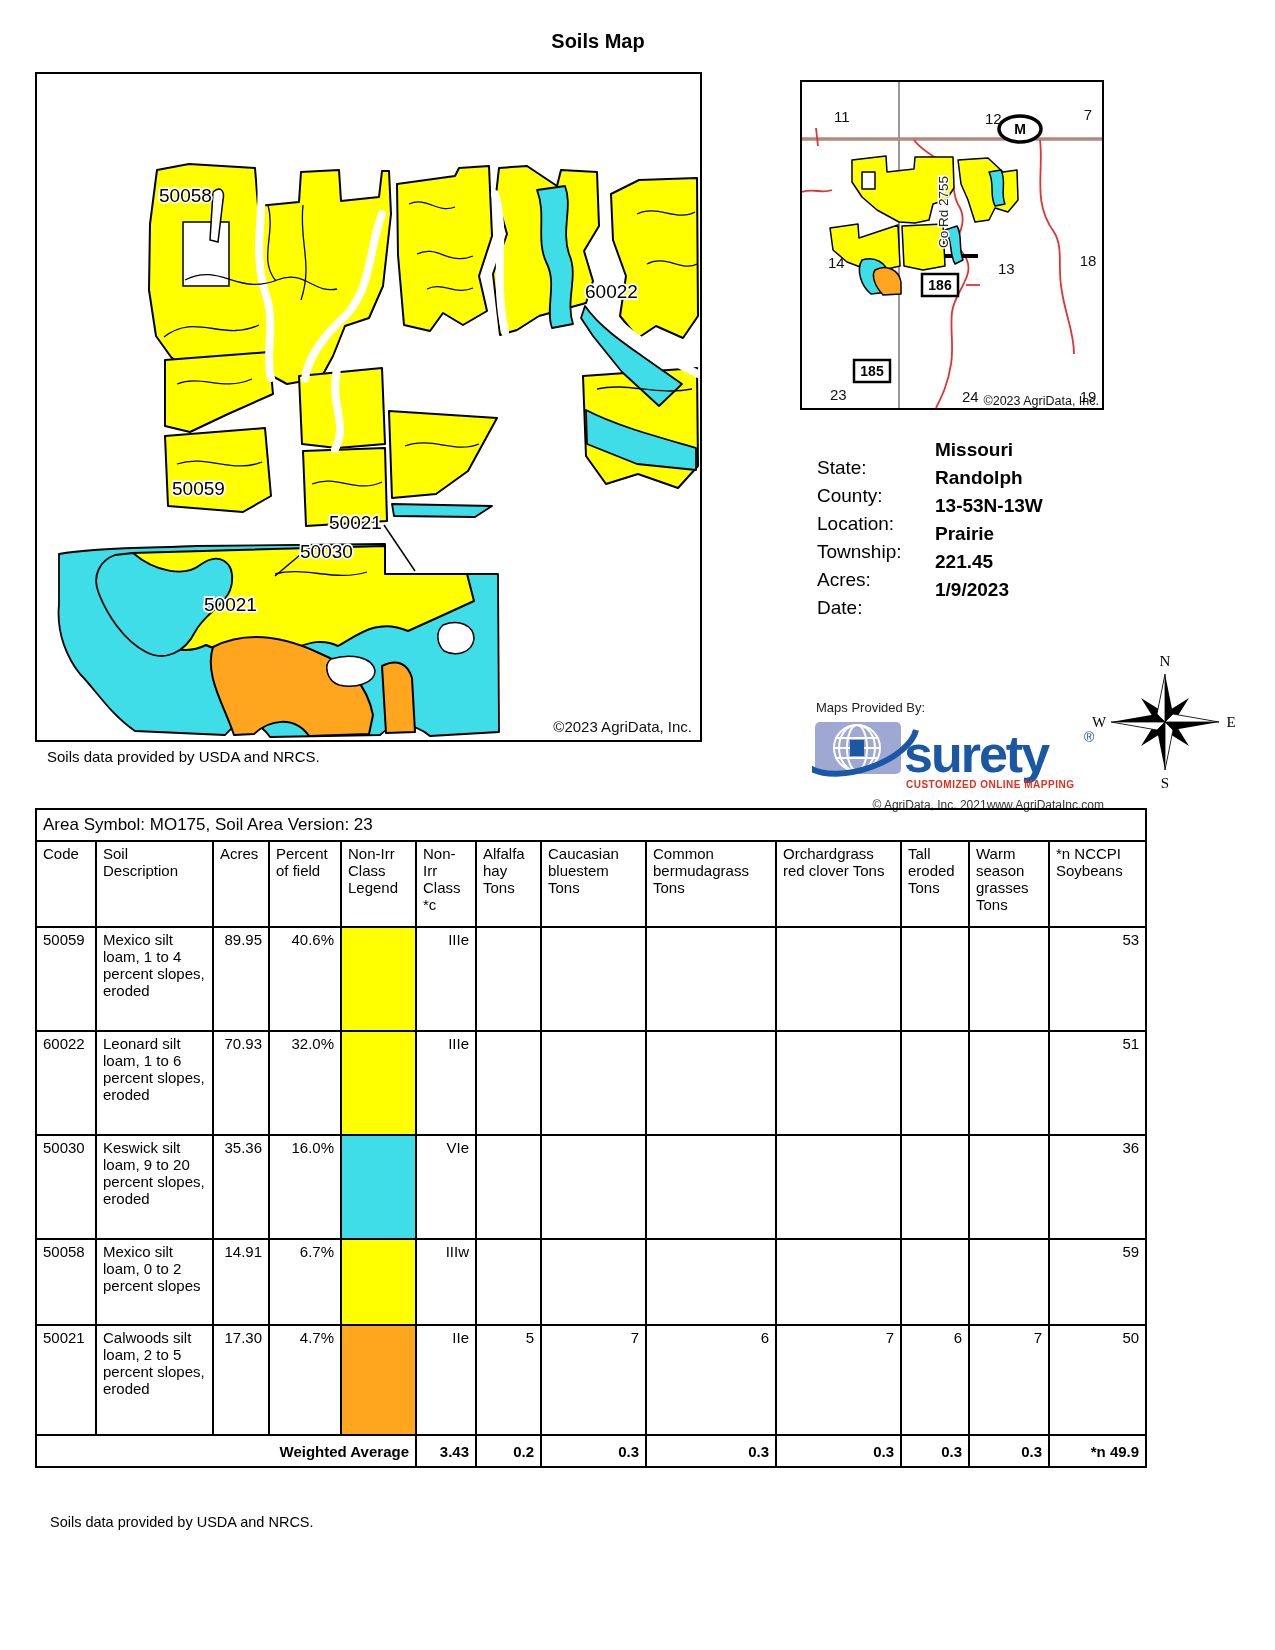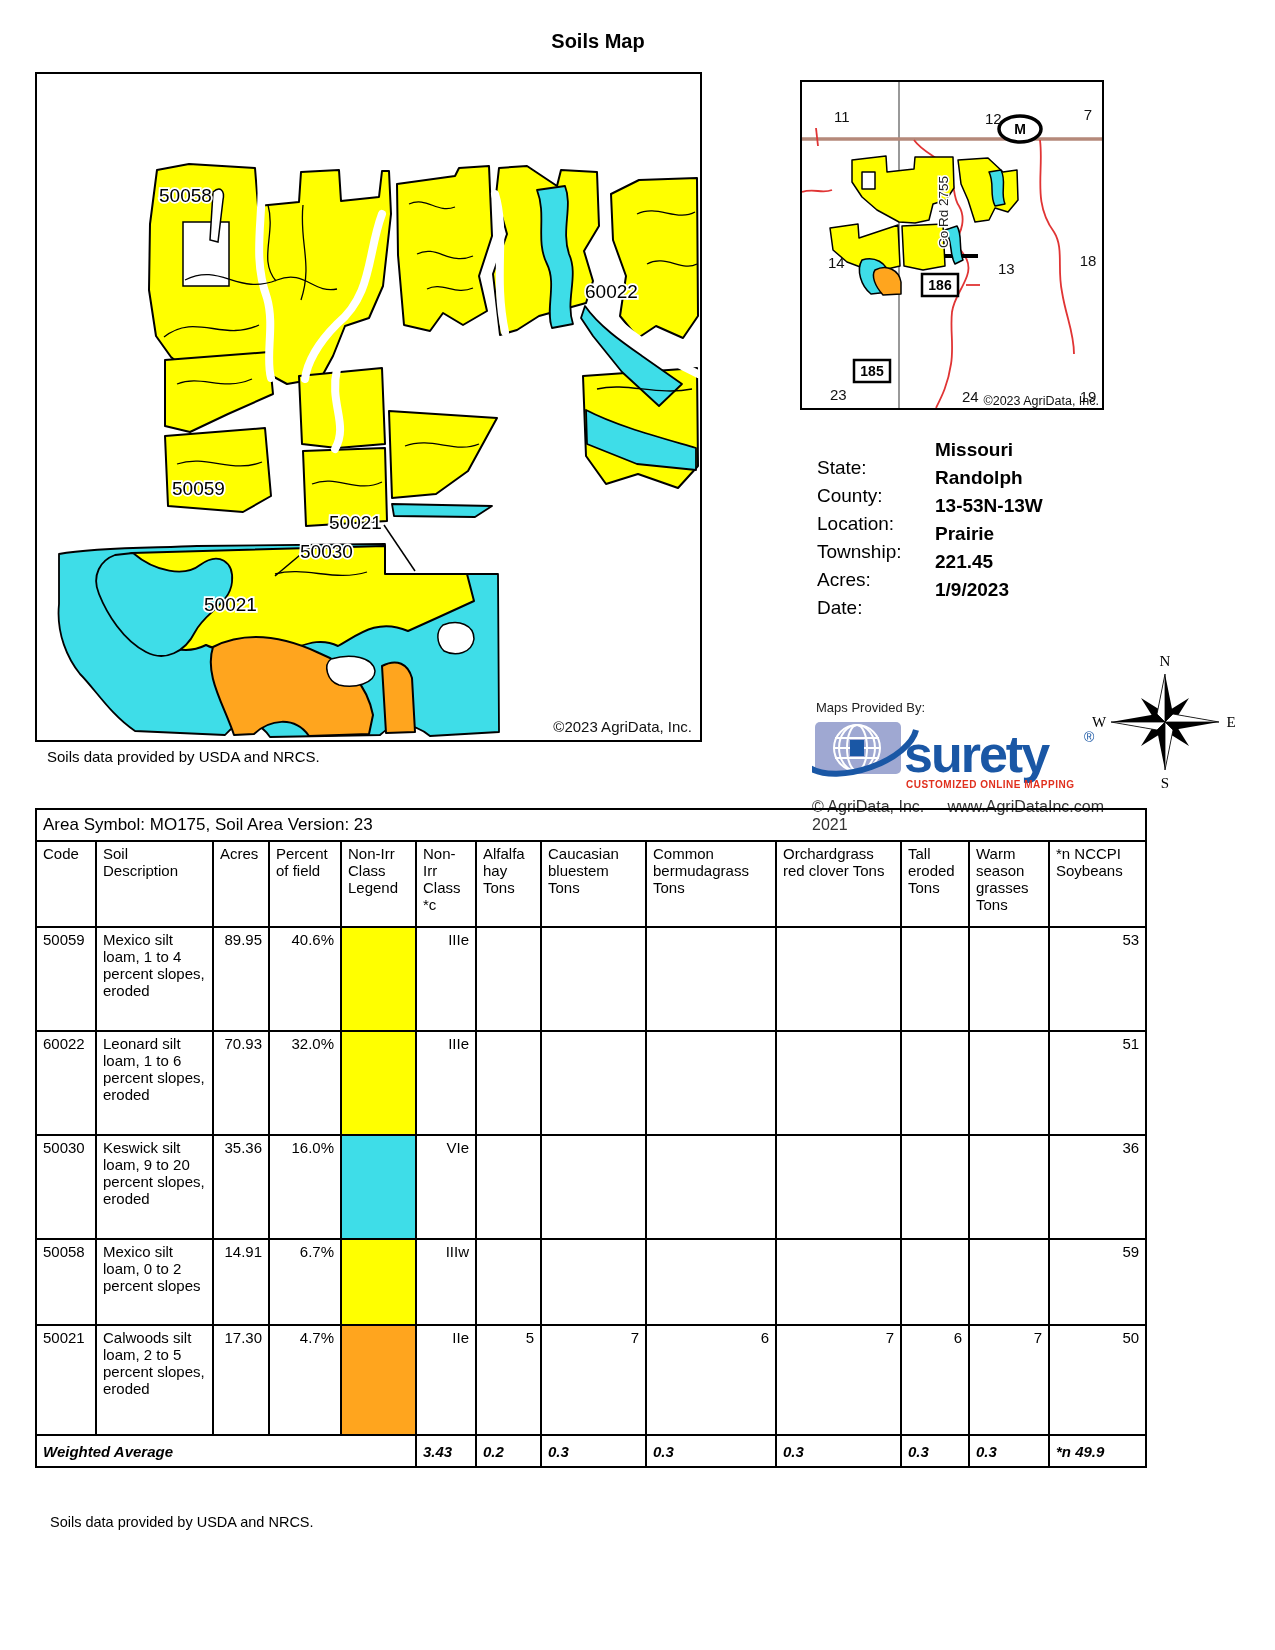--- a/index.html
+++ b/index.html
@@ -28,37 +28,37 @@
   .roadlabel{font:13.5px "Liberation Sans",sans-serif;fill:#222;stroke:#fff;stroke-width:3px;paint-order:stroke;}
   .mini{stroke:#000;stroke-width:1.5;stroke-linejoin:round;}
   
   .info{position:absolute;left:817px;top:436px;font-size:19px;}
   .info-row{display:flex;height:28px;align-items:center;}
   .info-label{width:118px;margin-top:36px;}
   .info-value{font-weight:bold;}
   
   .branding{position:absolute;left:812px;top:700px;width:292px;}
   .provided{font-size:13px;color:#222;margin:0 0 1px 4px;}
-  .brand-footer{display:flex;justify-content:flex-end;font-size:16px;color:#333;margin-top:0;}
+  .brand-footer{display:flex;justify-content:flex-end;font-size:12px;color:#333;margin-top:0;}
   .logo-text{font:bold 52px "Liberation Sans",sans-serif;fill:#1A57A5;letter-spacing:-2px;}
   .logo-reg{font:14px "Liberation Sans",sans-serif;fill:#1A57A5;}
   .logo-tag{font:bold 10px "Liberation Sans",sans-serif;fill:#E0301E;letter-spacing:.5px;}
   
   .compass{position:absolute;left:1090px;top:652px;}
   .compass-letter{font:15px "Liberation Serif",serif;fill:#000;}
   
   table.soil-table{position:absolute;left:35px;top:808px;width:1110px;border-collapse:collapse;
                    font-size:15px;table-layout:fixed;}
   table.soil-table td,table.soil-table th{border:2px solid #000;padding:3px 6px;vertical-align:top;
                    overflow:hidden;word-wrap:break-word;}
   table.soil-table th{font-weight:normal;text-align:left;margin-top:28px;}
   .area-bar{font-size:17px;height:24px;vertical-align:middle !important;}
   .num{text-align:right;}
   .legend-td{padding:0 !important;}
-  .wa td{font-weight:bold;vertical-align:middle !important;height:24px;font-style:italic;}
+  .wa td{font-weight:bold;text-align:right;vertical-align:middle !important;height:24px;}
   
   .footnotes{position:absolute;left:38px;top:1466px;font-size:15.5px;line-height:23px;white-space:pre-wrap;}
   .footer{position:absolute;left:50px;top:1514px;font-size:14.5px;}
 </style>
 </head>
 <body>
 
 <div class="page">
 
   <div class="title">Soils Map</div>

